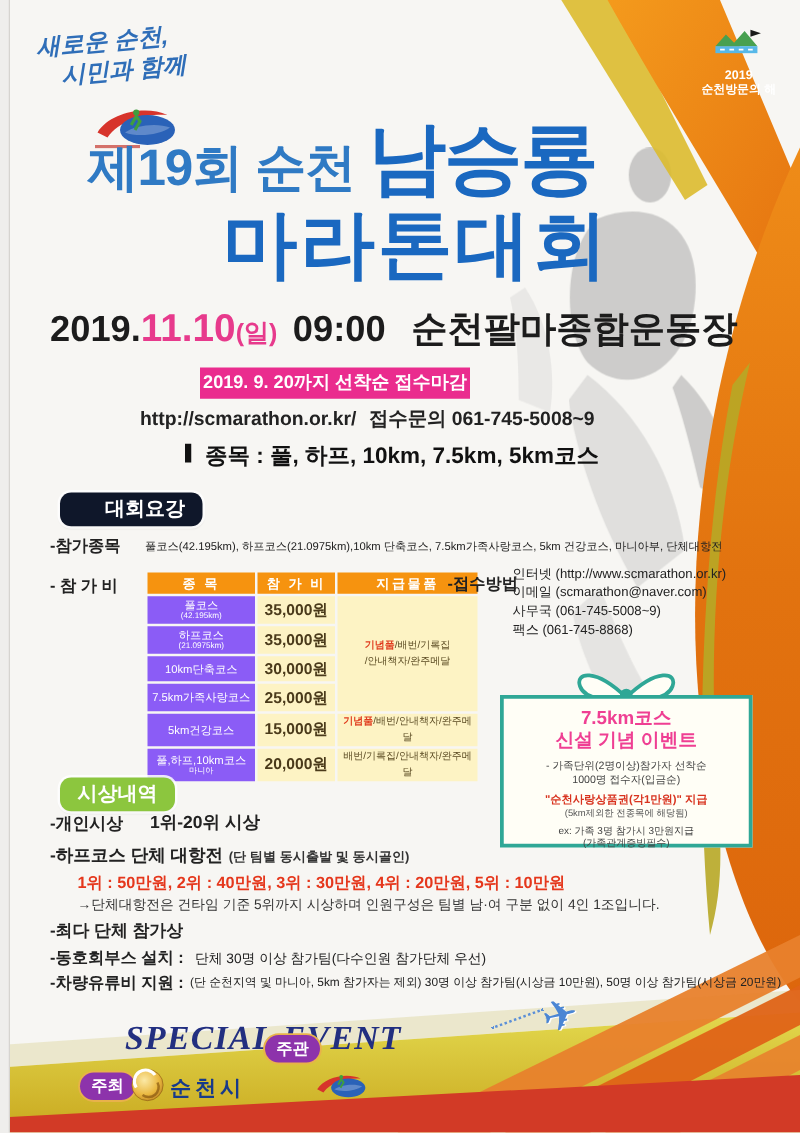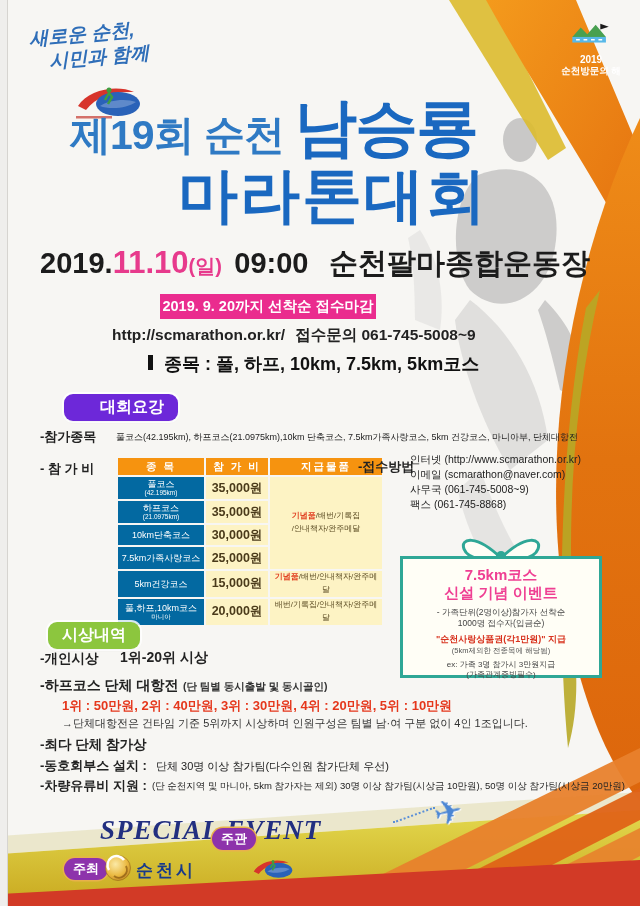--- a/index.html
+++ b/index.html
@@ -35,32 +35,32 @@
           font-size:14.5px;font-weight:700;line-height:25px;text-align:center;}
 
   .contact{left:112px;top:325px;font-size:15.5px;font-weight:800;color:#222;}
   .contact .sep{display:inline-block;width:10px;}
 
   .events-line{left:148px;top:352px;font-size:18px;font-weight:800;color:#111;}
   .events-line .bar{display:inline-block;width:5px;height:15px;background:#111;margin-right:6px;}
 
   .badge{display:inline-block;padding:3px 14px;border-radius:9px;color:#fff;font-weight:800;
          font-size:16px;box-shadow:0 0 0 2px rgba(255,255,255,.85),0 1px 2px rgba(0,0,0,.25);}
-  .badge-orange{left:64px;top:394px;background:#6d28d9;padding-left:36px;}
+  .badge-orange{left:48px;top:394px;background:#0f172a;padding-left:36px;}
   .badge-green{left:48px;top:622px;background:#8cc63e;}
 
   .lab{font-weight:800;color:#222;}
   .cat-label{left:40px;top:428px;font-size:13px;}
   .cat-value{left:116px;top:431px;font-size:9px;color:#222;}
 
   .fee-label{left:40px;top:460px;font-size:13px;}
   .fee-table{left:116px;top:456px;border-collapse:separate;border-spacing:2px;}
   .fee-table td{padding:0 2px;}
   .fee-table .hd{background:#f6930f;color:#fff;font-size:10.5px;font-weight:700;height:17px;text-align:center;letter-spacing:2px;}
-  .fee-table .course{background:#0369a1;color:#fff;font-size:9px;line-height:1.15;text-align:center;width:82px;}
+  .fee-table .course{background:#8b5cf6;color:#fff;font-size:9px;line-height:1.15;text-align:center;width:82px;}
   .fee-table .course .detail{font-size:6.5px;display:block;}
   .fee-table .fee{background:#fdf3c4;color:#4a3a1a;font-weight:800;font-size:12.5px;text-align:center;width:58px;}
   .fee-table .goods{background:#fdf3c4;font-size:8px;color:#5a4a22;text-align:center;line-height:1.6;width:108px;}
   .redtx{color:#e03c1e;font-weight:700;}
 
   .reg-label{left:358px;top:458px;font-size:13px;}
   .reg-lines{left:410px;top:452px;font-size:10.5px;line-height:15px;color:#222;}
 
   .gift-box{left:400px;top:556px;width:202px;height:122px;background:#fffef6;
             border:3px solid #2fa796;box-sizing:border-box;text-align:center;}

